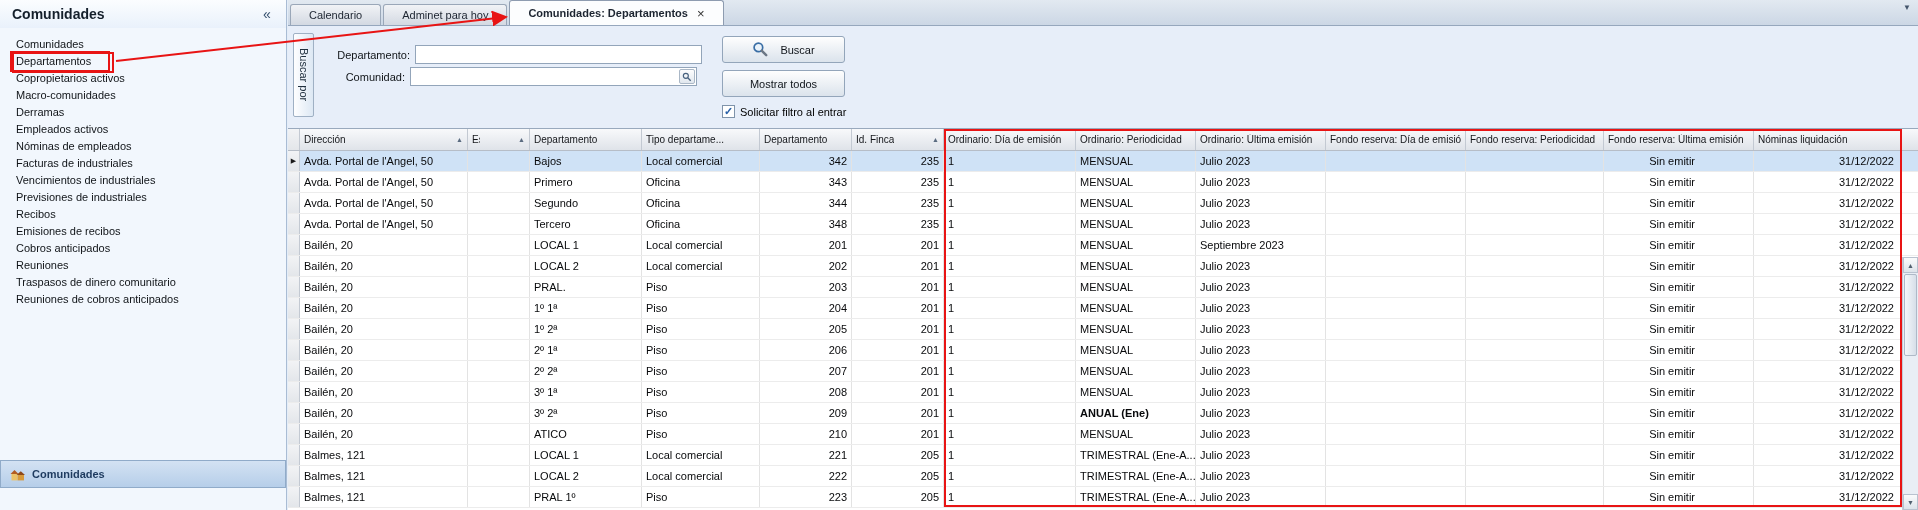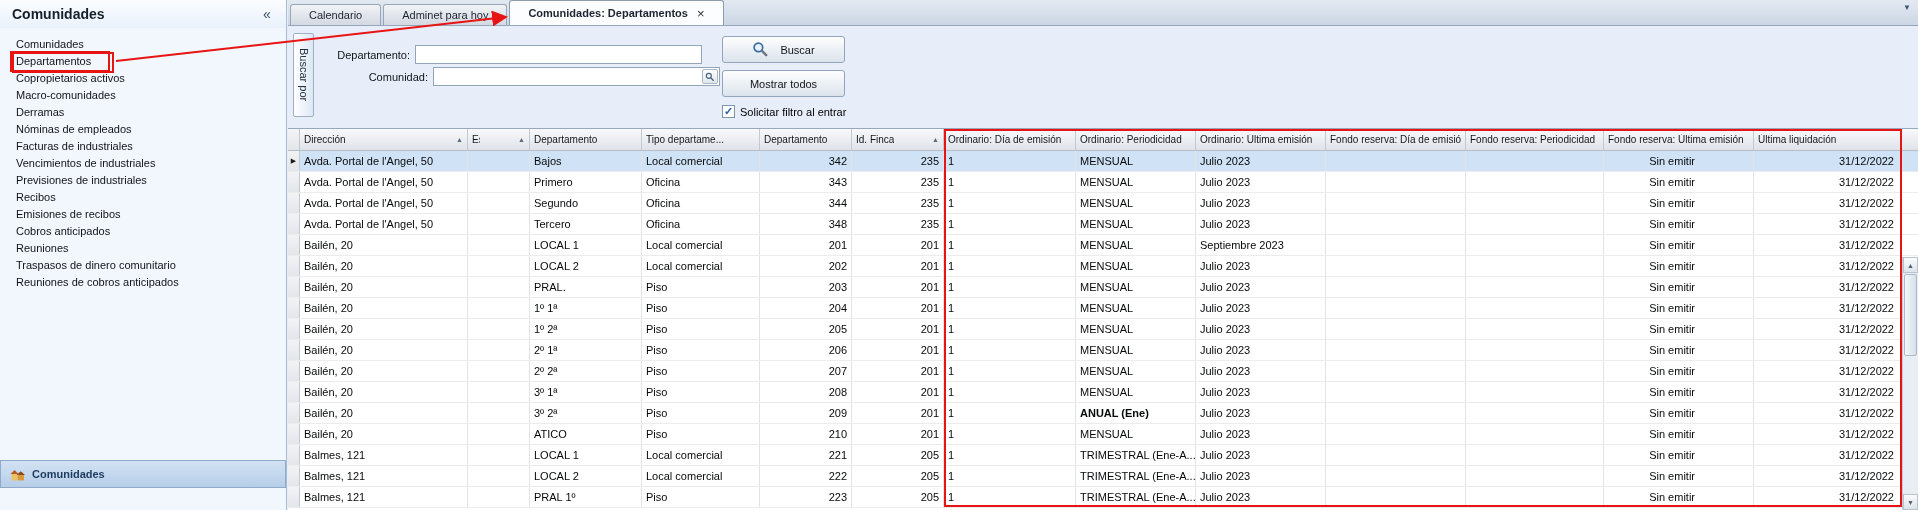--- a/index.html
+++ b/index.html
@@ -33,21 +33,21 @@
   .tab-close { font-weight:normal; font-size:13px; color:#333; cursor:pointer; line-height:1; }
   .tab-dd { position:absolute; right:7px; top:3px; font-size:8px; color:#44566c; cursor:pointer; }
 
   
   .search-panel { position:absolute; left:0; top:26px; right:0; height:102px; background:#e7eef9; }
   .buscar-por { position:absolute; left:5px; top:7px; width:21px; height:84px; writing-mode:vertical-rl;
     display:flex; align-items:center; justify-content:center; background:linear-gradient(90deg,#fefeff,#dde8f4);
     border:1px solid #9fb0c4; border-radius:2px; color:#20303f; cursor:pointer; }
   .field { position:absolute; display:flex; align-items:center; }
   .field-1 { left:36px; top:19px; }
-  .field-2 { left:54px; top:41px; }
+  .field-2 { left:31px; top:41px; }
   .field label { display:inline-block; width:86px; text-align:right; margin-right:5px; color:#101418; }
   .input-wrap { position:relative; }
   .field input { width:287px; height:19px; border:1px solid #93a5ba; background:#fff; font:11px "Liberation Sans",sans-serif; padding:0 3px; }
   .field-2 input { padding-right:20px; }
   .lookup-btn { position:absolute; right:2px; top:2px; width:16px; height:15px; display:flex; align-items:center; justify-content:center;
     background:linear-gradient(#fdfdfe,#e1e7ee); border:1px solid #aab7c6; border-radius:2px; cursor:pointer; }
   .btn { position:absolute; left:434px; width:123px; height:27px; border:1px solid #93a5ba; border-radius:3px;
     background:linear-gradient(#fefefe,#dbe3ec); font:11px "Liberation Sans",sans-serif; color:#10151b;
     display:flex; align-items:center; justify-content:center; gap:12px; cursor:pointer; }
   .btn-buscar { top:10px; }
@@ -95,20 +95,21 @@
     <div class="sidebar-header">
       <span class="sidebar-title">Comunidades</span>
       <span class="collapse-btn">«</span>
     </div>
     <div class="sidebar-items" id="sidebar-items">
         <div class="side-item"><span class="side-item-label">Comunidades</span></div>
         <div class="side-item"><span class="side-item-label annotated">Departamentos</span></div>
         <div class="side-item"><span class="side-item-label">Copropietarios activos</span></div>
         <div class="side-item"><span class="side-item-label">Macro-comunidades</span></div>
         <div class="side-item"><span class="side-item-label">Derramas</span></div>
+        <div class="side-item"><span class="side-item-label">Empleados activos</span></div>
         <div class="side-item"><span class="side-item-label">Nóminas de empleados</span></div>
         <div class="side-item"><span class="side-item-label">Facturas de industriales</span></div>
         <div class="side-item"><span class="side-item-label">Vencimientos de industriales</span></div>
         <div class="side-item"><span class="side-item-label">Previsiones de industriales</span></div>
         <div class="side-item"><span class="side-item-label">Recibos</span></div>
         <div class="side-item"><span class="side-item-label">Emisiones de recibos</span></div>
         <div class="side-item"><span class="side-item-label">Cobros anticipados</span></div>
         <div class="side-item"><span class="side-item-label">Reuniones</span></div>
         <div class="side-item"><span class="side-item-label">Traspasos de dinero comunitario</span></div>
         <div class="side-item"><span class="side-item-label">Reuniones de cobros anticipados</span></div>
@@ -224,21 +225,21 @@
           <div class="th" style="width: 140px;">
             <span class="th-label">Fondo reserva: Día de emisión</span>
           </div>
           <div class="th" style="width: 138px;">
             <span class="th-label">Fondo reserva: Periodicidad</span>
           </div>
           <div class="th" style="width: 150px;">
             <span class="th-label">Fondo reserva: Última emisión</span>
           </div>
           <div class="th" style="width: 148px;">
-            <span class="th-label">Última liquidación</span>
+            <span class="th-label">Nóminas liquidación</span>
           </div>
         </div>
       <div class="grid-body" id="grid-body">
           <div class="tr selected">
             <div class="td indicator">▶</div>
             <div class="td align-left col-dir" style="width: 168px;">Avda. Portal de l'Angel, 50</div>
             <div class="td align-left col-esc" style="width: 62px;"></div>
             <div class="td align-left col-dep" style="width: 112px;">Bajos</div>
             <div class="td align-left col-tipo" style="width: 118px;">Local comercial</div>
             <div class="td align-right col-depnum" style="width: 92px;">342</div>

